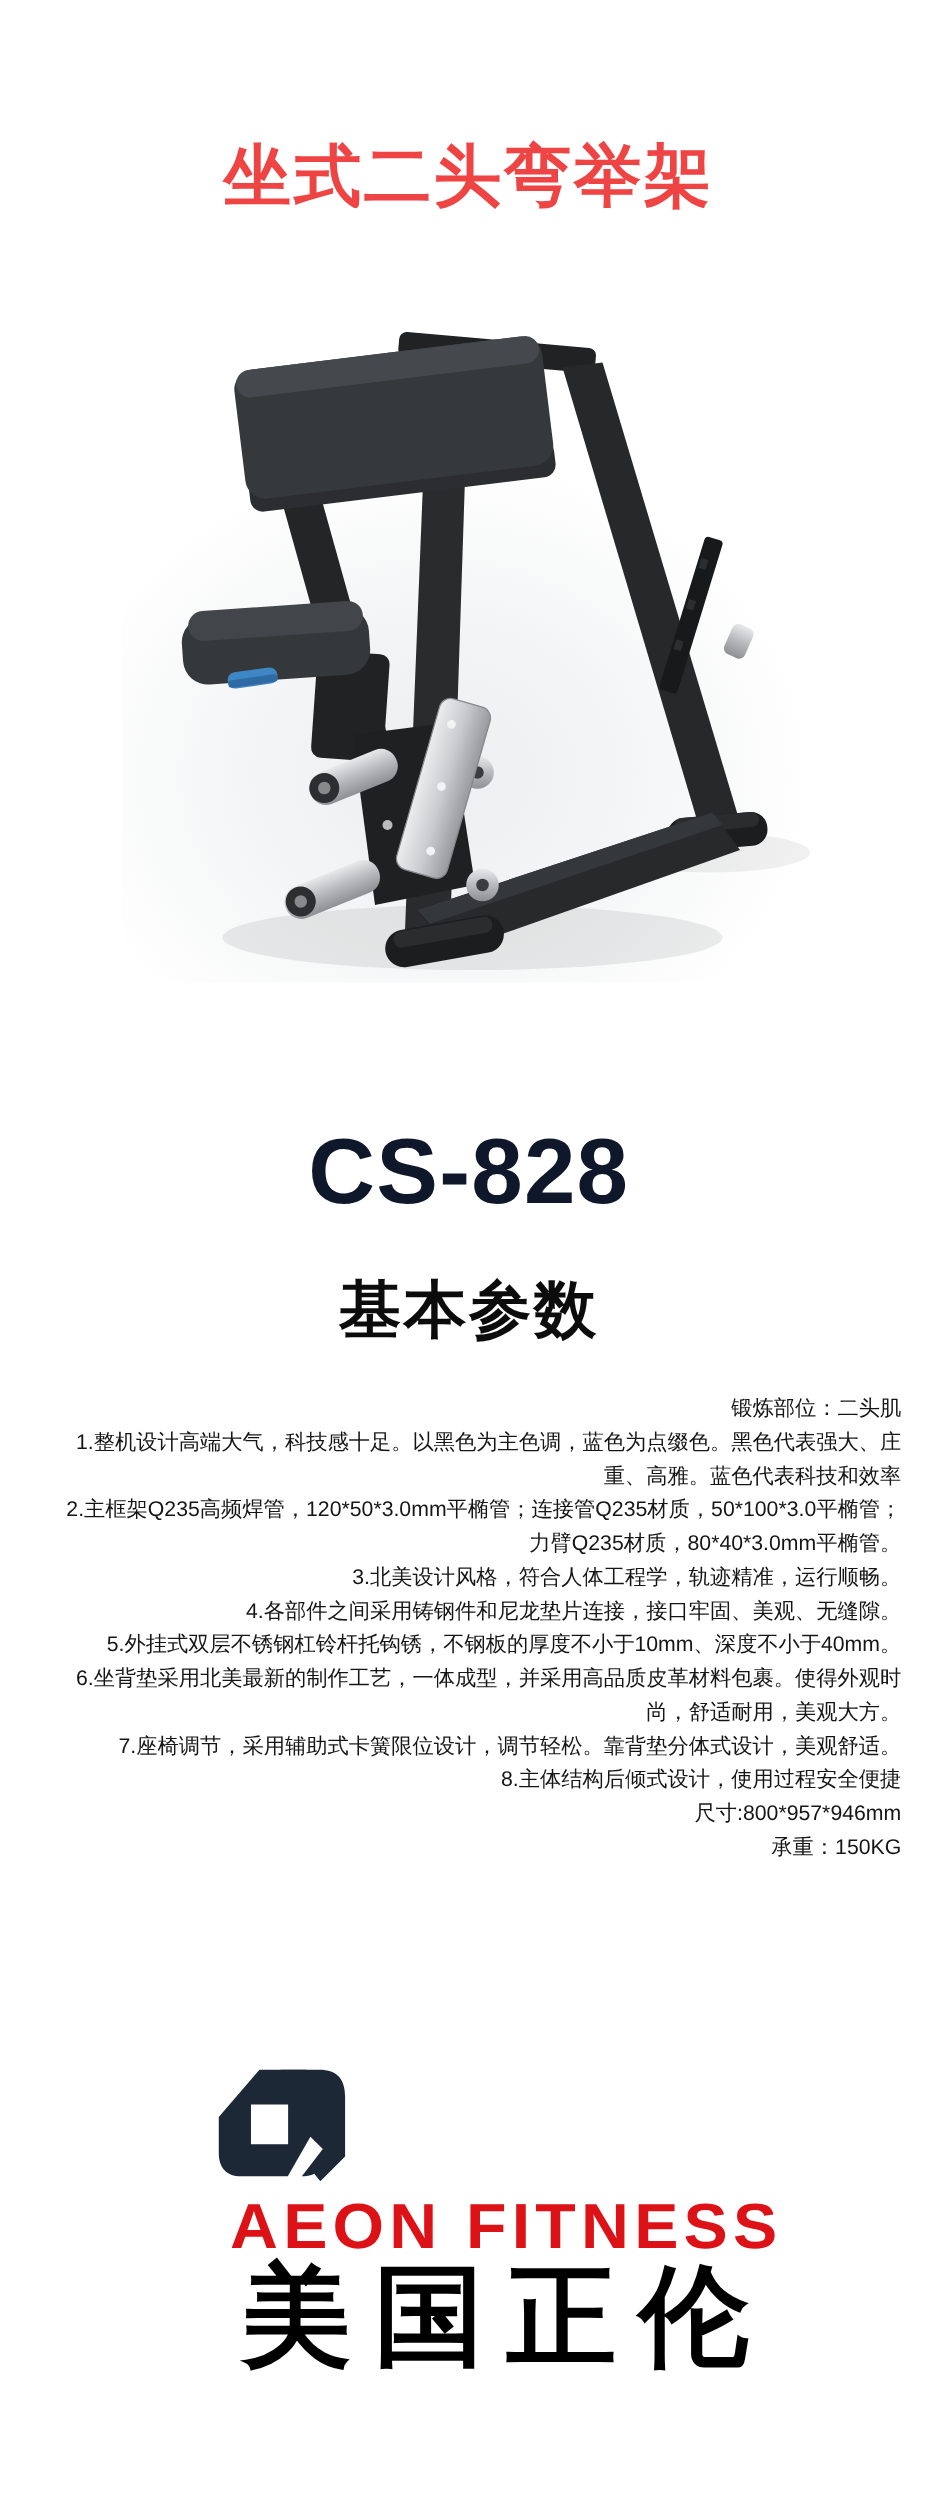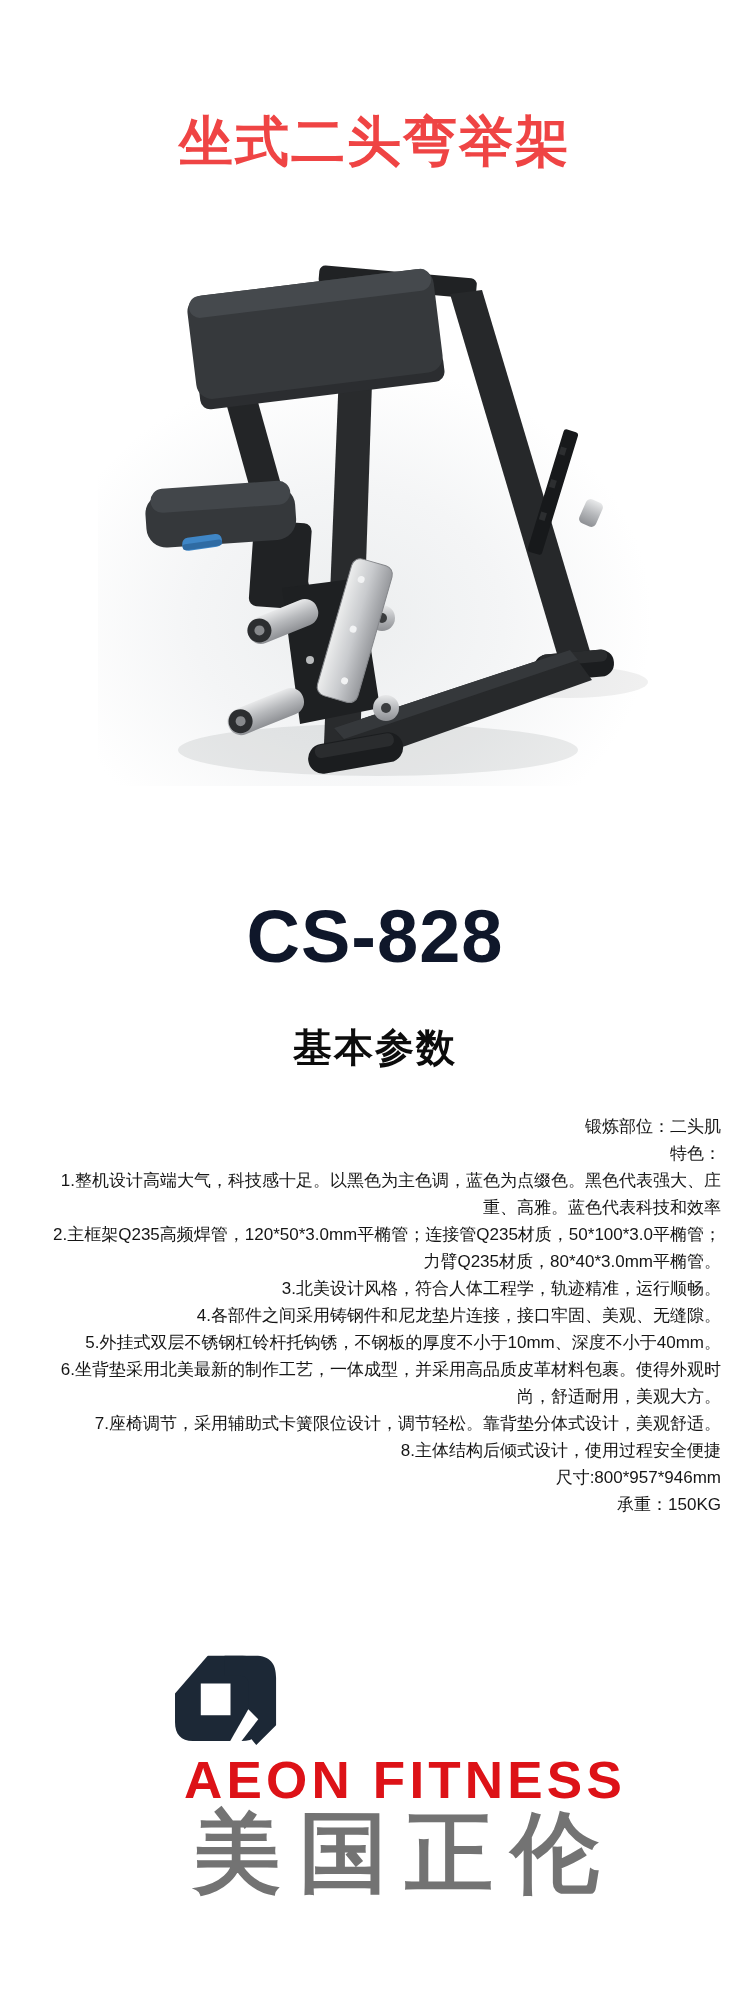--- a/index.html
+++ b/index.html
@@ -21,21 +21,21 @@
     background:radial-gradient(ellipse 70% 55% at 45% 72%, #eceeef 0%, #f4f5f6 40%, #ffffff 78%);
   }
   .photo svg{display:block;width:100%;height:100%;}
   
   .model-number{
     top:898px;left:0;width:750px;text-align:center;
     font-size:74px;line-height:78px;font-weight:700;letter-spacing:1px;
   }
   .section-heading{
     top:1018px;left:0;width:750px;text-align:center;
-    font-size:39px;line-height:60px;font-weight:700;color:#0c0c0c;letter-spacing:2px;
+    font-size:50px;line-height:60px;font-weight:700;color:#0c0c0c;letter-spacing:2px;
   }
   
   .specs{
     top:1113px;left:45px;width:676px;
     font-size:17px;line-height:27px;color:#151515;
     text-align:left;
   }
   .specs .spec-line{min-height:27px;text-align:right;}
   
   .logo-mark{top:1642px;left:170px;width:121px;height:107px;}
@@ -147,21 +147,20 @@
       </g>
     </svg>
   </div>
 
   <div class="abs model-number" style="color:#0f172a;">CS-828</div>
 
   <div class="abs section-heading">基本参数</div>
 
   <div class="abs specs">
     <div class="spec-line">锻炼部位：二头肌</div>
-    <div class="spec-line">特色：</div>
     <div class="spec-line">1.整机设计高端大气，科技感十足。以黑色为主色调，蓝色为点缀色。黑色代表强大、庄重、高雅。蓝色代表科技和效率</div>
     <div class="spec-line">2.主框架Q235高频焊管，120*50*3.0mm平椭管；连接管Q235材质，50*100*3.0平椭管；力臂Q235材质，80*40*3.0mm平椭管。</div>
     <div class="spec-line">3.北美设计风格，符合人体工程学，轨迹精准，运行顺畅。</div>
     <div class="spec-line">4.各部件之间采用铸钢件和尼龙垫片连接，接口牢固、美观、无缝隙。</div>
     <div class="spec-line">5.外挂式双层不锈钢杠铃杆托钩锈，不钢板的厚度不小于10mm、深度不小于40mm。</div>
     <div class="spec-line">6.坐背垫采用北美最新的制作工艺，一体成型，并采用高品质皮革材料包裹。使得外观时尚，舒适耐用，美观大方。</div>
     <div class="spec-line">7.座椅调节，采用辅助式卡簧限位设计，调节轻松。靠背垫分体式设计，美观舒适。</div>
     <div class="spec-line">8.主体结构后倾式设计，使用过程安全便捷</div>
     <div class="spec-line">尺寸:800*957*946mm</div>
     <div class="spec-line">承重：150KG</div>
@@ -177,15 +176,15 @@
       <path fill="#1c2836" d="M 54,14 H 85 C 100,14 106,22 106,36 V 84 L 86,104 L 78,94 V 42
            C 78,36 74,34 68,34 H 54 Z"></path>
 
       <polygon fill="#ffffff" points="0,8 42,8 4,52 0,52"></polygon>
 
       <polygon fill="#ffffff" points="58,103 78,68 88,78 68,104"></polygon>
     </svg>
   </div>
 
   <div class="abs brand-en" style="color:#dd1217;">AEON FITNESS</div>
-  <div class="abs brand-cn" style="color:#737373;">美国正伦</div>
+  <div class="abs brand-cn" style="color:#000000;">美国正伦</div>
 
 </div>
 
 </body></html>

